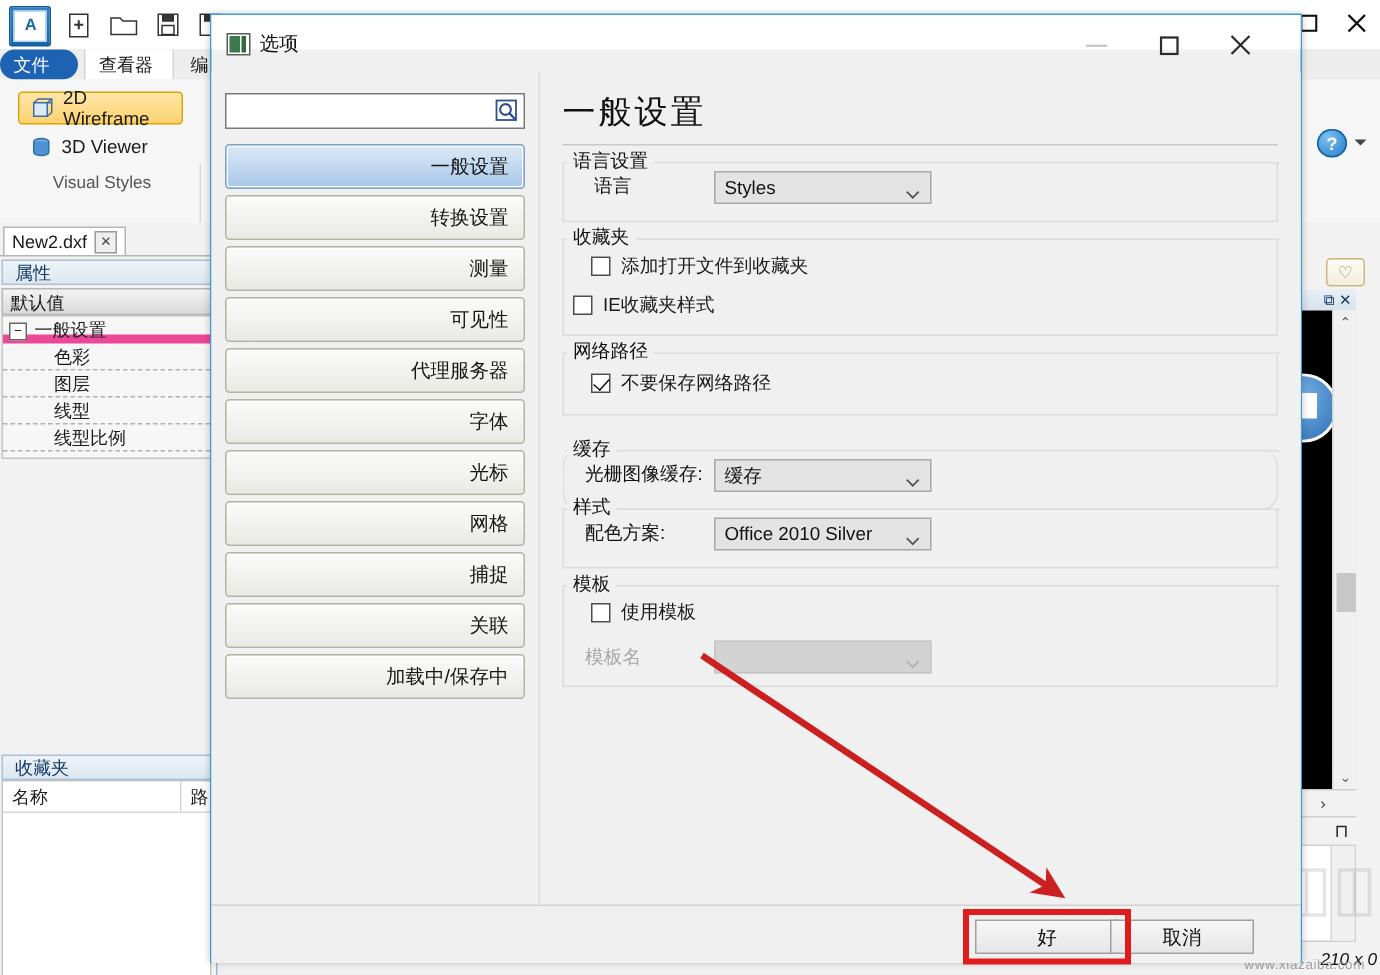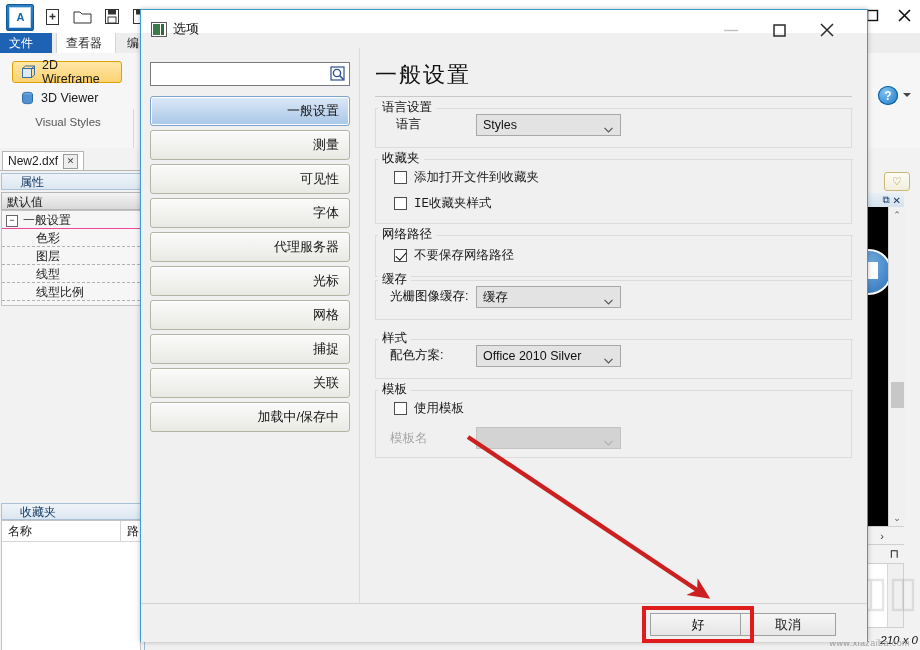--- a/index.html
+++ b/index.html
@@ -24,21 +24,21 @@
            border:1px solid #0f5a97;border-radius:2px;
            display:flex;align-items:center;justify-content:center;}
   #applogo .inner{width:20px;height:19px;background:#ffffff;border:1px solid #b9d6ec;
            display:flex;align-items:center;justify-content:center;
            font-size:11px;font-weight:bold;color:#1669ad;line-height:1;letter-spacing:-1px;}
 
   
   #tabstrip{position:absolute;left:0;top:33px;width:920px;height:20px;background:#ededed;}
   .tab{position:absolute;top:0;height:20px;line-height:20px;font-size:12px;
        padding:0 9px;box-sizing:border-box;color:#1a1a1a;}
-  .tab.sel{background:#1e62b4;color:#ffffff;}
+  .tab.sel{background:#1e62b4;color:#ffffff;border-radius:10px;}
   .tab.plain{background:#ffffff;border-left:1px solid #d4d4d4;border-right:1px solid #d4d4d4;}
   .tab.dim{background:#ededed;}
 
   
   #ribbon{position:absolute;left:0;top:53px;width:920px;height:95px;background:#f6f6f6;
           border-bottom:1px solid #c8c8c8;}
   .rib-item{position:absolute;height:22px;display:flex;align-items:center;gap:6px;
             padding:0 8px;box-sizing:border-box;font-size:12.5px;}
   #rib-2d{left:12px;top:8px;width:110px;background:linear-gradient(#ffe6a8,#fdd271);
           border:1px solid #d9a400;border-radius:3px;}
@@ -65,32 +65,32 @@
              border-right:1px solid #9fb6cc;}
   #doctab{position:absolute;left:2px;top:3px;height:19px;min-width:78px;background:#ffffff;
           border:1px solid #b5b5b5;border-bottom:none;display:flex;align-items:center;gap:5px;
           padding:0 5px;box-sizing:border-box;font-size:12px;}
   #doctab .cl{width:13px;height:13px;border:1px solid #9a9a9a;background:#eee;
               display:flex;align-items:center;justify-content:center;font-size:9px;color:#444;}
   #doctab-line{position:absolute;left:0;top:22px;width:144px;height:1px;background:#b5b5b5;}
 
   .pnl-header{position:absolute;left:1px;height:17px;line-height:17px;width:140px;
               background:linear-gradient(#eef3f8,#dde7f1);border:1px solid #a9c0d6;
-              box-sizing:border-box;padding-left:18px;font-size:12px;color:#123a63;}
+              box-sizing:border-box;padding-left:8px;font-size:12px;color:#123a63;}
   #attr-hdr{top:25px;}
   #fav-hdr{top:355px;}
 
   #defval{position:absolute;left:1px;top:44px;width:140px;height:18px;line-height:18px;
           background:linear-gradient(#f3f3f3,#d9d9d9);border:1px solid #b6b6b6;
           box-sizing:border-box;padding-left:5px;font-size:12px;}
   #tree{position:absolute;left:1px;top:62px;width:140px;height:96px;background:#f6f6f6;
         border:1px solid #c3c3c3;box-sizing:border-box;}
   .tree-row{position:relative;height:18px;line-height:18px;font-size:12px;
             border-bottom:1px dashed #b0b0b0;box-sizing:border-box;}
-  .tree-row.root{padding-left:4px;border-bottom:1px solid #ec4899;}
+  .tree-row.root{padding-left:4px;border-bottom:6px solid #ec4899;}
   .tree-row.child{padding-left:34px;}
   .tree-toggle{display:inline-flex;width:10px;height:10px;border:1px solid #666;
                align-items:center;justify-content:center;font-size:9px;line-height:1;
                margin-right:5px;vertical-align:1px;background:#fff;}
 
   #favlist{position:absolute;left:1px;top:372px;width:140px;height:152px;background:#ffffff;
            border:1px solid #c3c3c3;box-sizing:border-box;}
   #favcols{position:relative;height:20px;border-bottom:1px solid #d6d6d6;}
   .favcol{position:absolute;top:0;height:20px;line-height:20px;font-size:12px;padding-left:6px;}
   #favcol-div{position:absolute;left:118px;top:0;width:1px;height:20px;background:#d6d6d6;}
@@ -426,30 +426,33 @@
           <path d="M9.8 9.8L13.5 13.5" stroke="#2f4f8f" stroke-width="1.6"></path>
         </svg>
       </div>
     </div>
 
     <div id="cats">
       <div class="cat sel">
           <span>一般设置</span>
         </div>
       <div class="cat">
+          <span>转换设置</span>
+        </div>
+      <div class="cat">
           <span>测量</span>
         </div>
       <div class="cat">
           <span>可见性</span>
         </div>
       <div class="cat">
+          <span>代理服务器</span>
+        </div>
+      <div class="cat">
           <span>字体</span>
-        </div>
-      <div class="cat">
-          <span>代理服务器</span>
         </div>
       <div class="cat">
           <span>光标</span>
         </div>
       <div class="cat">
           <span>网格</span>
         </div>
       <div class="cat">
           <span>捕捉</span>
         </div>
@@ -483,36 +486,36 @@
         </div>
       </div>
 
       <div class="group" style="top:111px;height:65px;">
         <div class="group-top"></div>
         <div class="group-legend">收藏夹</div>
         <div class="cbrow" style="left:18px;top:10px;">
           <span class="cbox"></span>
           <span>添加打开文件到收藏夹</span>
         </div>
-        <div class="cbrow" style="left:18px;top:36px;font-family:Liberation Mono, monospace;">
+        <div class="cbrow" style="left:6px;top:36px;">
           <span class="cbox"></span>
           <span>IE收藏夹样式</span>
         </div>
       </div>
 
       <div class="group" style="top:187px;height:42px;">
         <div class="group-top"></div>
         <div class="group-legend">网络路径</div>
         <div class="cbrow" style="left:18px;top:12px;">
           <span class="cbox checked"></span>
           <span>不要保存网络路径</span>
         </div>
       </div>
 
-      <div class="group" style="top:232px;height:40px;">
+      <div class="group" style="top:252px;height:40px;border-radius:11px;">
         <div class="group-top"></div>
         <div class="group-legend">缓存</div>
         <div class="row" style="left:14px;top:8px;">
           <span class="fieldlabel">光栅图像缓存:</span>
         </div>
         <div class="combo" style="left:100px;top:6px;width:145px;">
           <span>缓存</span>
           <span class="caret">
             <svg width="9" height="6" viewBox="0 0 9 6">
                 <path d="M0.5 0.8L4.5 4.8 8.5 0.8" fill="none" stroke="#555" stroke-width="1.2"></path>

